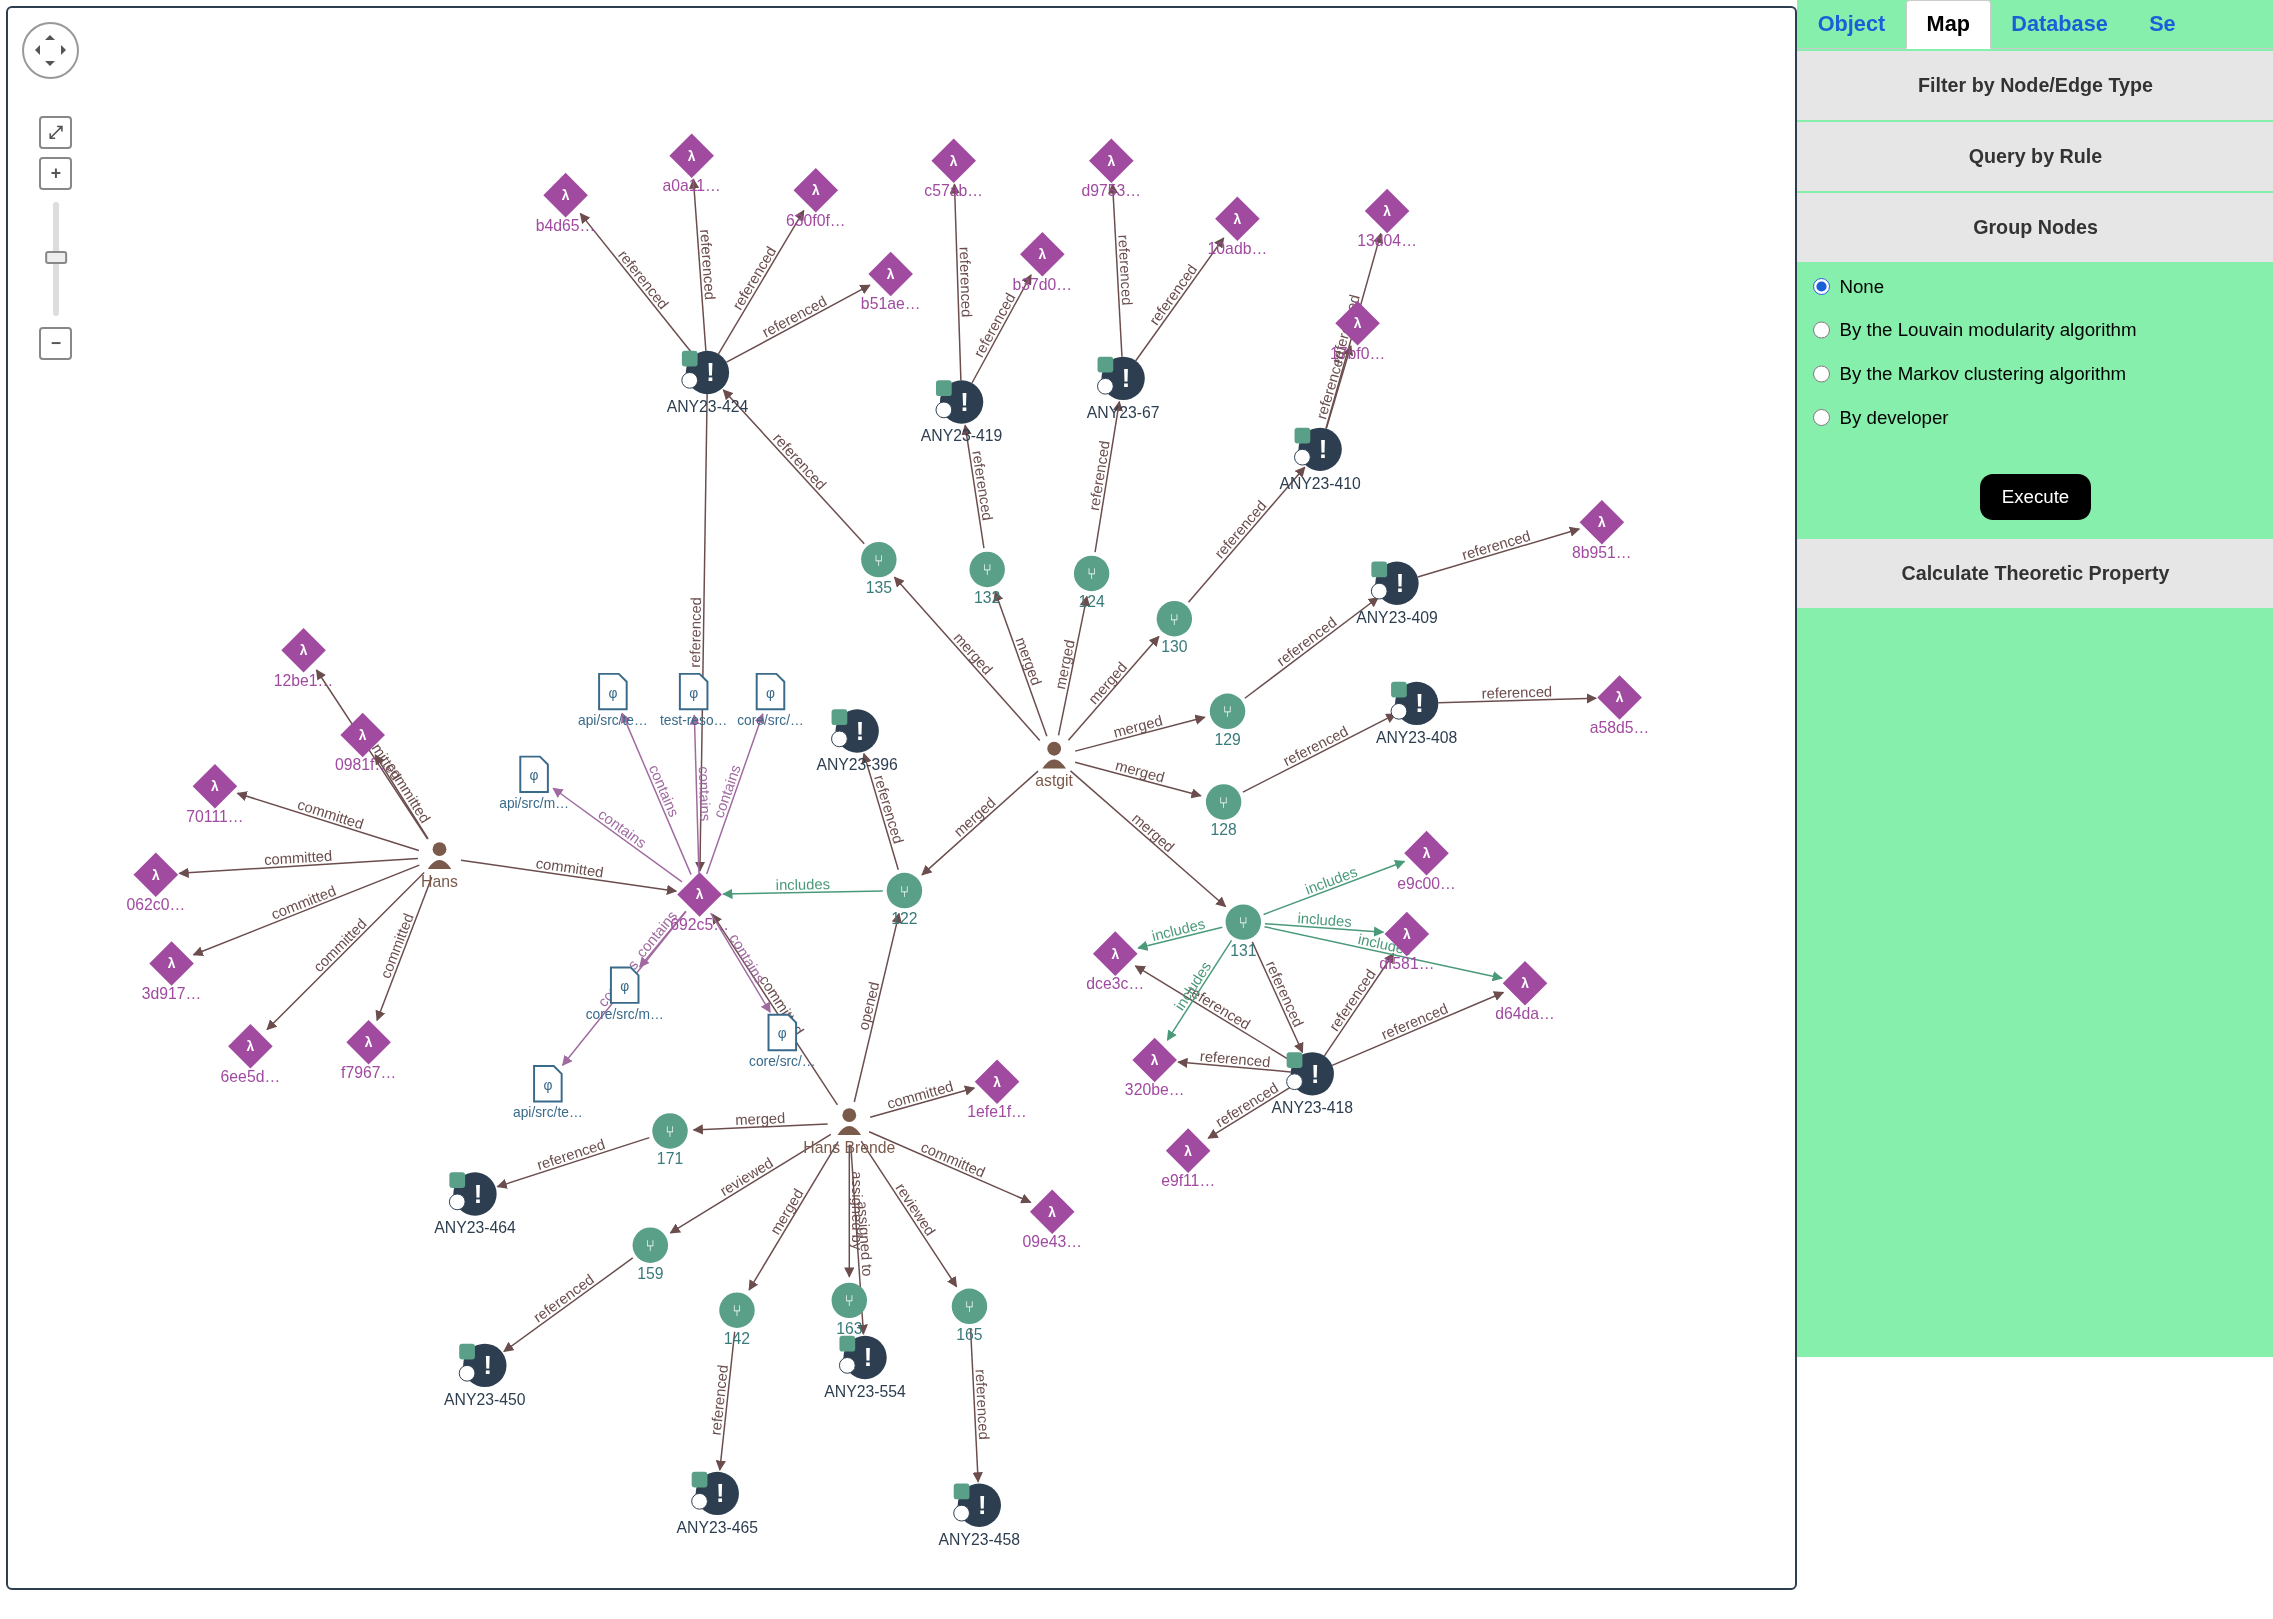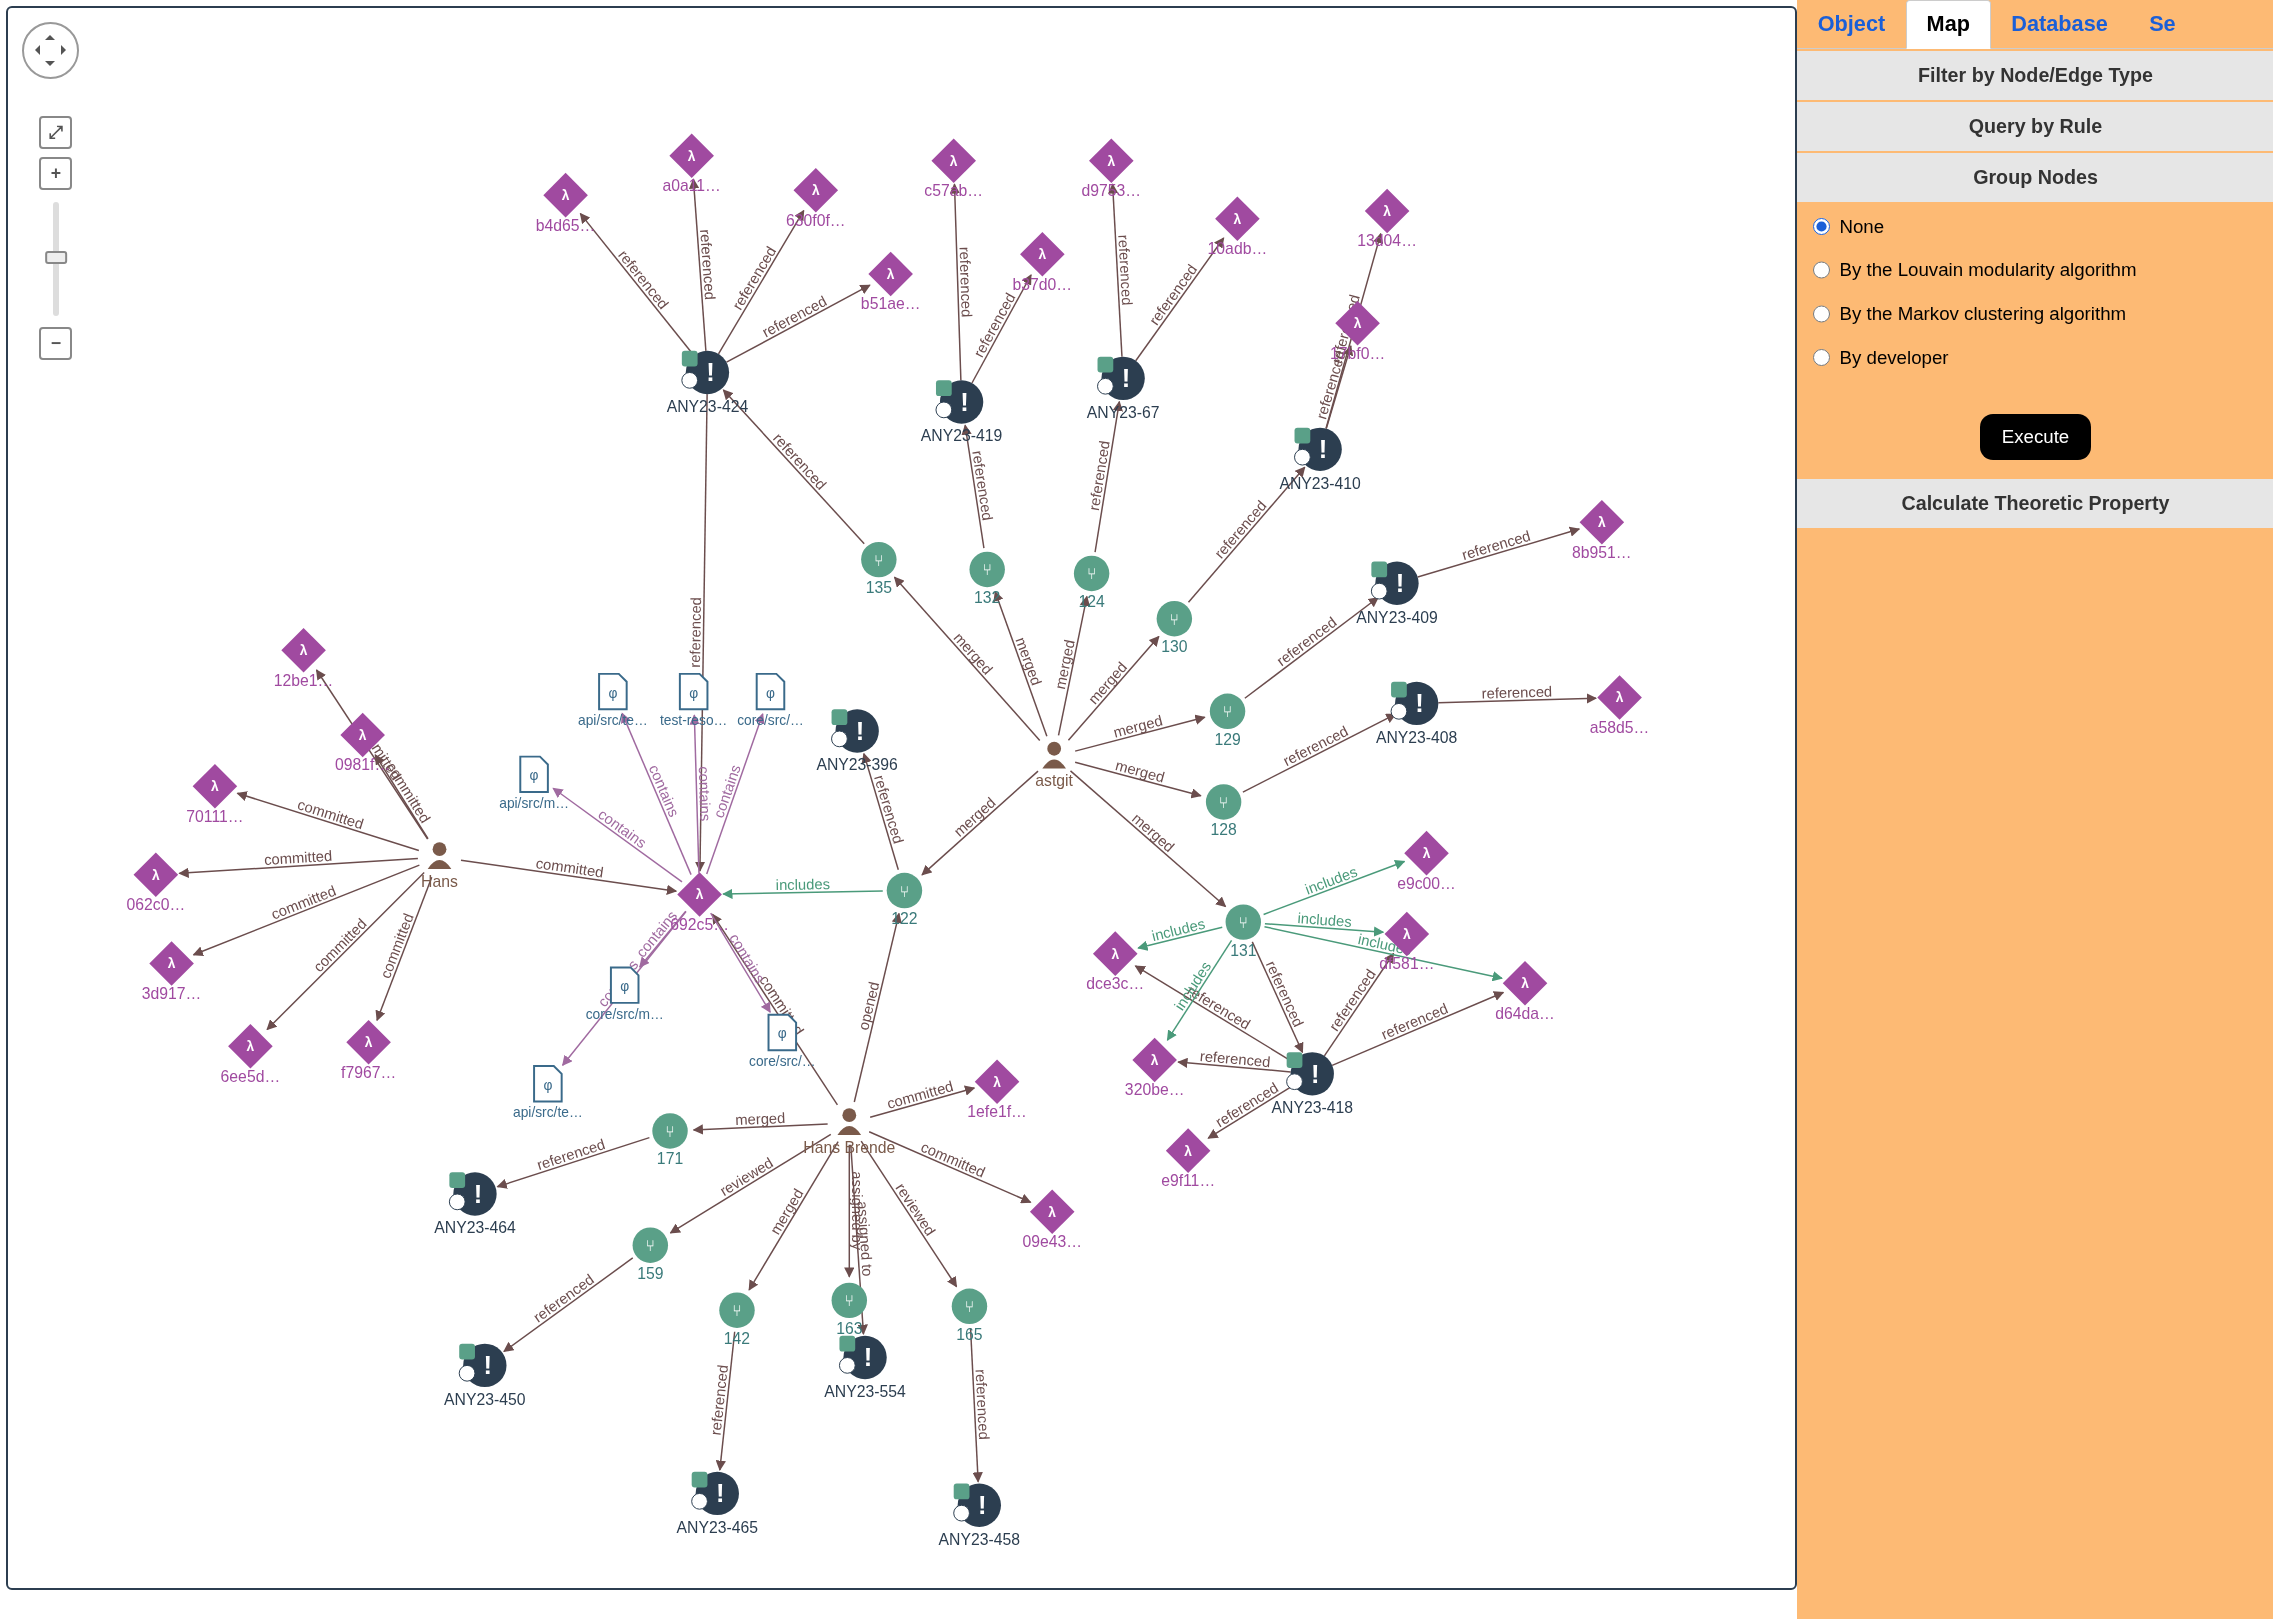--- a/index.html
+++ b/index.html
@@ -28,25 +28,25 @@
 .node-label.teal { fill: #3a7a7a; }
 .node-label.brown { fill: #7a5a4a; }
 .diamond { fill: #a04aa0; }
 .issue-circle { fill: #2c3e50; }
 .issue-badge1 { fill: #5aa088; }
 .issue-badge2 { fill: #fff; stroke: #2c3e50; stroke-width: 1; }
 .pr-node { fill: #5aa088; }
 .file-node { fill: #fff; stroke: #3a6a8a; stroke-width: 2; }
 .file-label { font-size: 14px; fill: #3a6a8a; text-anchor: middle; }
 .person-node { fill: #7a5a4a; }
-.sidebar { position: absolute; left: 1797px; top: 0; width: 477px; height: 1619px; background: #fdba74; }
+.sidebar { position: absolute; left: 1797px; top: 0; width: 477px; height: 1357px; background: #86efac; }
 .tabs { display: flex; border-bottom: 1px solid #ccc; }
 .tab { padding: 9.9px 19.7px; font-size: 21.7px; font-weight: bold; color: #1a5fd8; cursor: pointer; border: 1px solid transparent; white-space: nowrap; }
 .tab.active { color: #000; background: #fff; border: 1px solid #ccc; border-bottom: 1px solid #fff; border-radius: 3.9px 3.9px 0 0; margin-bottom: -1px; }
-.panel-header { background: #e6e6e6; padding: 13px; text-align: center; font-size: 19.7px; font-weight: bold; color: #333; margin-top: 2px; }
+.panel-header { background: #e6e6e6; padding: 23px; text-align: center; font-size: 19.7px; font-weight: bold; color: #333; margin-top: 2px; }
 .radio-group { padding: 13.8px 15.8px; }
 .radio-row { display: flex; align-items: center; gap: 9px; margin-bottom: 21.7px; font-size: 18.7px; }
 .radio-row input { width: 17.7px; height: 17.7px; accent-color: #1a5fd8; }
 .exec-btn { display: block; margin: 9.9px auto 19.7px; background: #000; color: #fff; border: none; padding: 11.8px 21.7px; font-size: 18.7px; border-radius: 13px; cursor: pointer; }
 </style>
 </head>
 <body>
 
 <div class="canvas">
   <div class="nav-compass">

